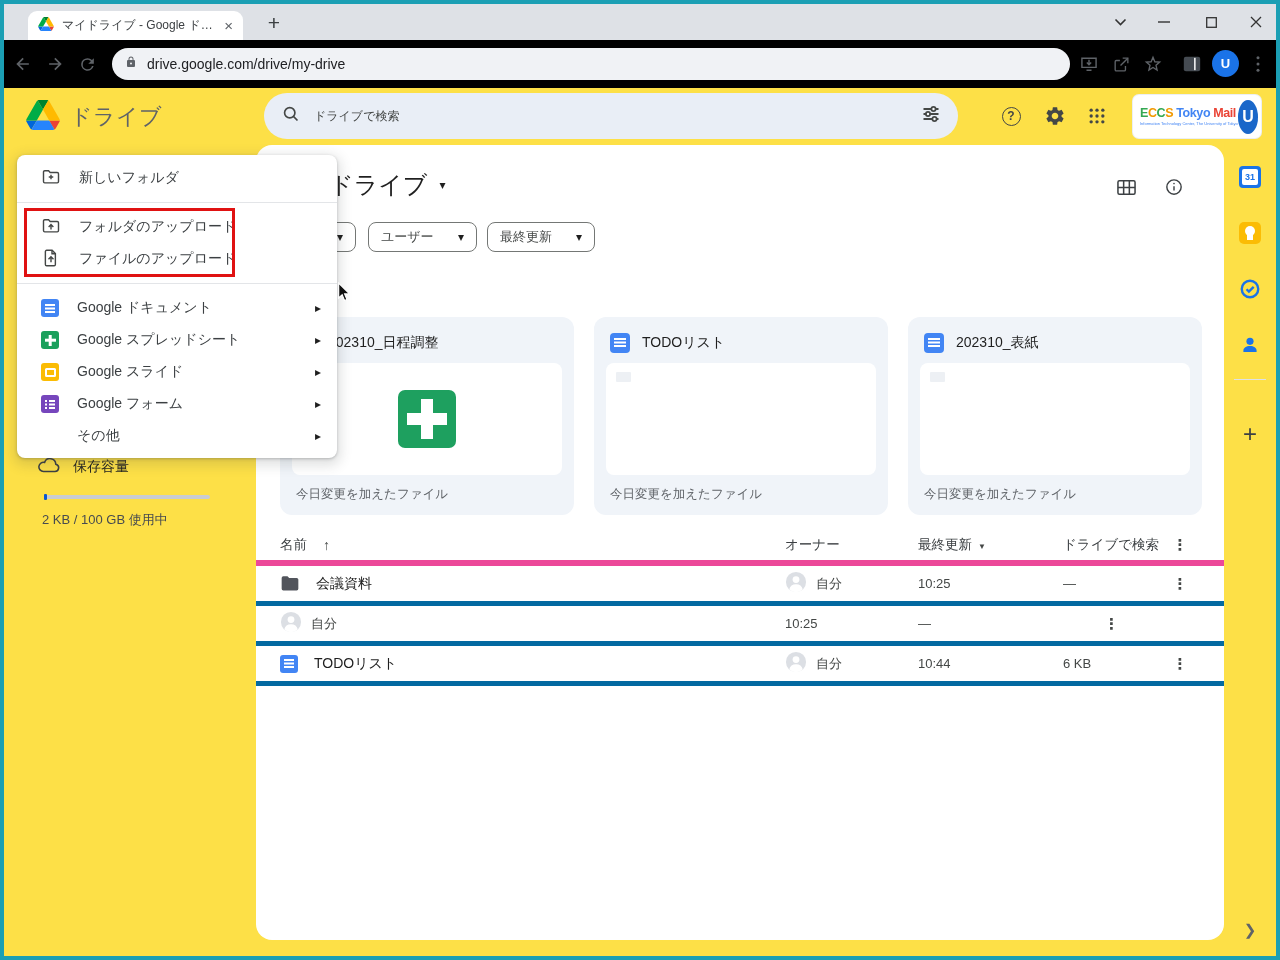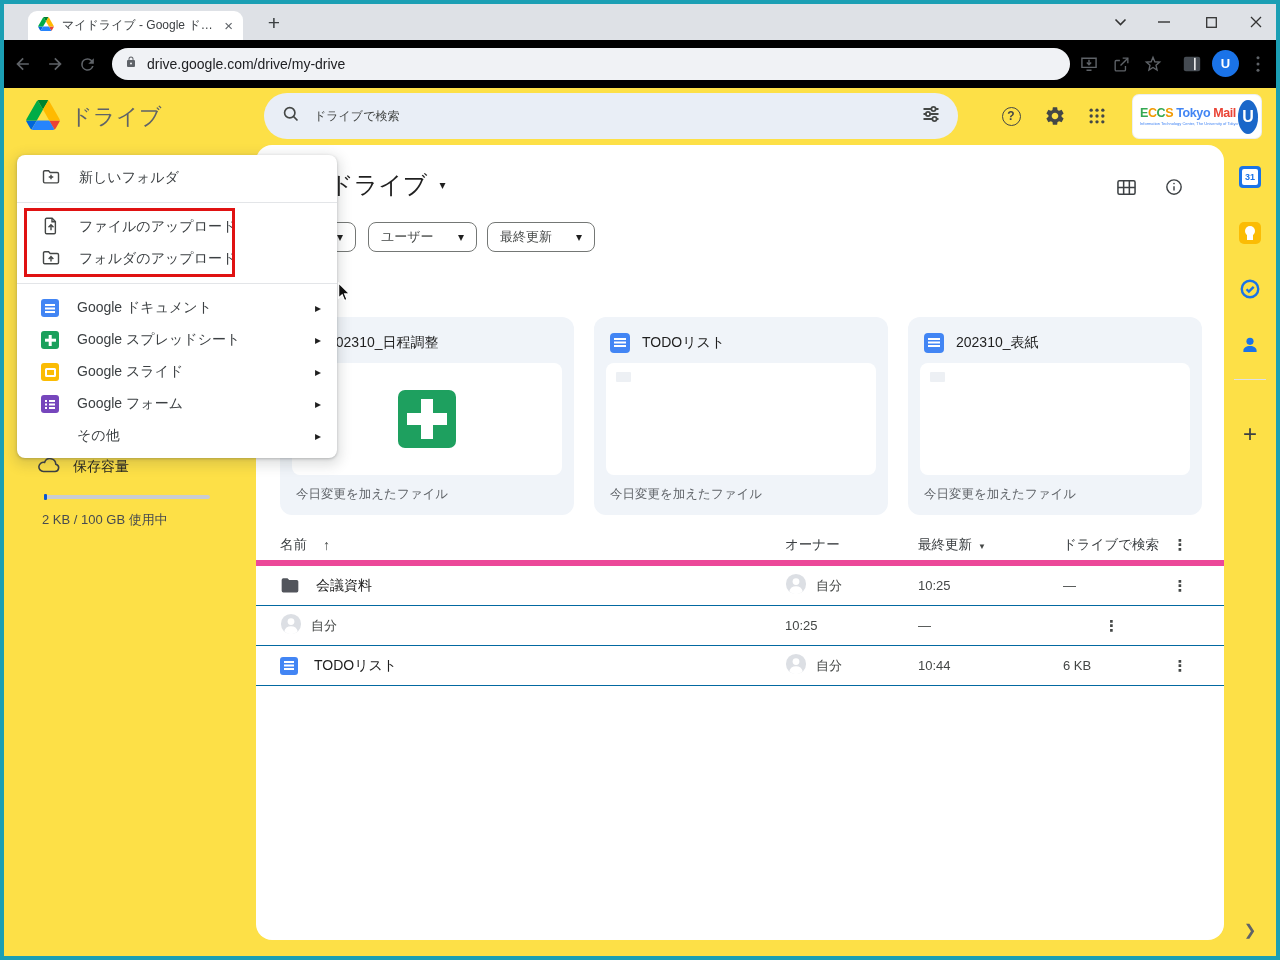--- a/index.html
+++ b/index.html
@@ -59,21 +59,21 @@
   .card-h{display:flex;align-items:center;gap:12px;padding:16px 16px 10px}
   .card-title{font-size:14px;font-weight:500;color:#1f1f1f;white-space:nowrap;overflow:hidden}
   .card-prev{margin:0 12px;height:112px;background:#fff;border-radius:8px;position:relative;display:flex;align-items:center;justify-content:center}
   .smudge{position:absolute;left:10px;top:9px;width:15px;height:10px;background:#edf0f4;border-radius:1px}
   .card-cap{padding:11px 16px 0;font-size:12.5px;color:#5f6368}
 
   
   .lgrid{display:grid;grid-template-columns:505px 133px 145px 97px 40px;align-items:center;padding:0 24px}
   .lhead{position:absolute;left:0;top:385px;width:968px;height:36px;border-bottom:6px solid #ec4899;font-size:13.5px;color:#3c4043;font-weight:500}
   .lrows{position:absolute;left:0;top:421px;width:968px}
-  .lrow{height:40px;border-bottom:1px solid #0369a1;font-size:13px;color:#444746}
+  .lrow{height:40px;border-bottom:5px solid #0369a1;font-size:13px;color:#444746}
   .cell-name{display:flex;align-items:center;gap:16px}
   .rname{font-size:14px;font-weight:500;color:#1f1f1f}
   .cell-owner{display:flex;align-items:center;gap:9px}
   .kebab{color:#444746;font-size:15px;letter-spacing:0;text-align:center;font-weight:700}
   .sort-arrow{font-size:14px;color:#444746}
   .desc-arrow{font-size:8px;color:#444746;margin-left:6px}
 
   
   .picon{width:18px;height:18px;border-radius:3px;position:relative;flex:none}
   .p20{width:20px;height:20px;border-radius:4px}
@@ -462,36 +462,36 @@
                 <path d="M12 9.3v5.4M9.3 12h5.4"></path>
               </svg>
           </span>
           <span class="mlabel">新しいフォルダ</span>
         </div>
         <div class="mdiv d1"></div>
         <div class="mgap"></div>
         <div class="mitem">
           <span>
             <svg width="20" height="20" viewBox="0 0 24 24" fill="none" stroke="#444746" stroke-width="1.7">
+                <path d="M3 6a1.5 1.5 0 0 1 1.5-1.5h4.6L11 6.5h8.5A1.5 1.5 0 0 1 21 8v9.5a1.5 1.5 0 0 1-1.5 1.5h-15A1.5 1.5 0 0 1 3 17.5z"></path>
+                <path d="M12 16.3v-5.6M9.2 13.1 12 10.3l2.8 2.8"></path>
+              </svg>
+          </span>
+          <span class="mlabel">フォルダのアップロード</span>
+        </div>
+        <div class="mitem">
+          <span>
+            <svg width="20" height="20" viewBox="0 0 24 24" fill="none" stroke="#444746" stroke-width="1.7">
                 <path d="M6.75 2.75h6.6l3.9 3.9v13.1c0 .8-.65 1.5-1.5 1.5h-9c-.85 0-1.5-.7-1.5-1.5V4.25c0-.8.65-1.5 1.5-1.5z"></path>
                 <path d="M13.2 2.9v3.9h3.9"></path>
                 <path d="M12 17v-6.3M9 13.4l3-3 3 3"></path>
               </svg>
           </span>
           <span class="mlabel">ファイルのアップロード</span>
         </div>
-        <div class="mitem">
-          <span>
-            <svg width="20" height="20" viewBox="0 0 24 24" fill="none" stroke="#444746" stroke-width="1.7">
-                <path d="M3 6a1.5 1.5 0 0 1 1.5-1.5h4.6L11 6.5h8.5A1.5 1.5 0 0 1 21 8v9.5a1.5 1.5 0 0 1-1.5 1.5h-15A1.5 1.5 0 0 1 3 17.5z"></path>
-                <path d="M12 16.3v-5.6M9.2 13.1 12 10.3l2.8 2.8"></path>
-              </svg>
-          </span>
-          <span class="mlabel">フォルダのアップロード</span>
-        </div>
         <div class="mdiv d2"></div>
         <div class="mgap"></div>
         <div class="mitem">
           <span class="picon doc"></span>
           <span class="mlabel">Google ドキュメント</span>
           <span class="msub">▸</span>
         </div>
         <div class="mitem">
           <span class="picon sheet"></span>
           <span class="mlabel">Google スプレッドシート</span>

